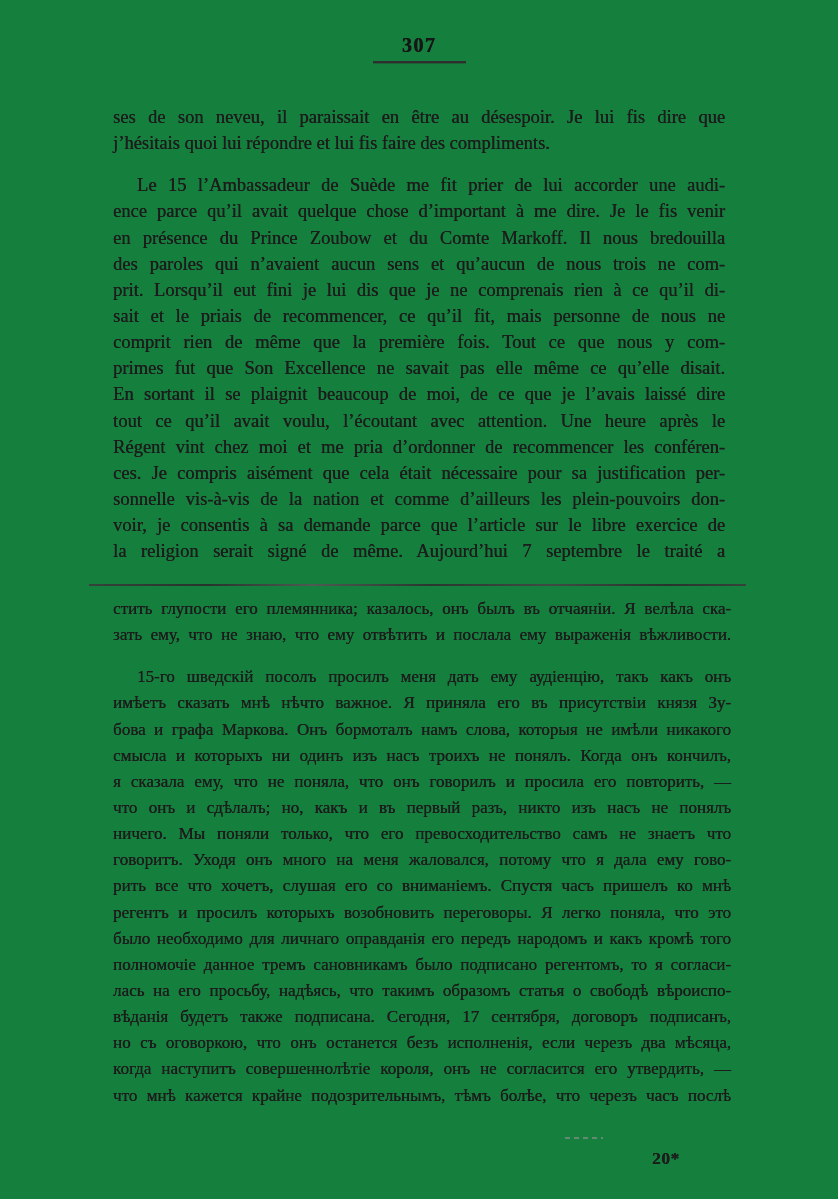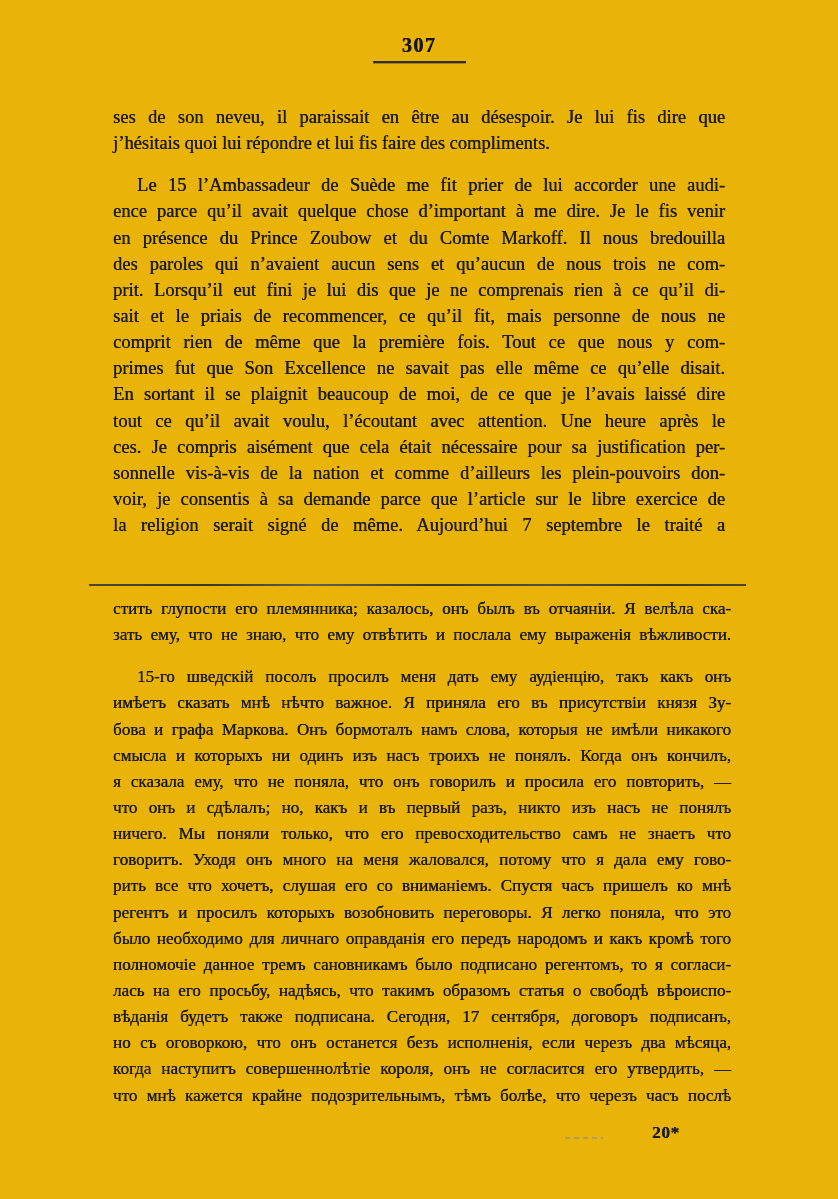--- a/index.html
+++ b/index.html
@@ -4,21 +4,21 @@
 <style>
   html, body {
     margin: 0;
     padding: 0;
     background: #ffffff;
   }
   .page {
     position: relative;
     width: 838px;
     height: 1199px;
-    background: #eab308;
+    background: #15803d;
     font-family: "Liberation Serif", "DejaVu Serif", serif;
     color: #1c1c1c;
     overflow: hidden;
   }
   
   .header {
     position: absolute;
     top: 34px;
     left: 0;
     width: 100%;
@@ -73,21 +73,21 @@
     width: 657px;
     height: 2px;
     background: linear-gradient(90deg,
       #3a3a3a 0%, #2a2a2a 18%, #555 34%, #2d2d2d 52%,
       #444 70%, #2a2a2a 88%, #3a3a3a 100%);
     opacity: 0.9;
   }
   
   .footer-mark {
     position: absolute;
-    top: 1122px;
+    top: 1148px;
     left: 652px;
     font-size: 17.5px;
     font-weight: bold;
     letter-spacing: 0.5px;
     text-shadow: 0.3px 0 0 currentColor;
   }
   .ink-smudge {
     position: absolute;
     top: 1137px;
     left: 565px;
@@ -117,20 +117,21 @@
         <div class="line indent">Le 15 l’Ambassadeur de Suède me fit prier de lui accorder une audi-</div>
         <div class="line">ence parce qu’il avait quelque chose d’important à me dire. Je le fis venir</div>
         <div class="line">en présence du Prince Zoubow et du Comte Markoff. Il nous bredouilla</div>
         <div class="line">des paroles qui n’avaient aucun sens et qu’aucun de nous trois ne com-</div>
         <div class="line">prit. Lorsqu’il eut fini je lui dis que je ne comprenais rien à ce qu’il di-</div>
         <div class="line">sait et le priais de recommencer, ce qu’il fit, mais personne de nous ne</div>
         <div class="line">comprit rien de même que la première fois. Tout ce que nous y com-</div>
         <div class="line">primes fut que Son Excellence ne savait pas elle même ce qu’elle disait.</div>
         <div class="line">En sortant il se plaignit beaucoup de moi, de ce que je l’avais laissé dire</div>
         <div class="line">tout ce qu’il avait voulu, l’écoutant avec attention. Une heure après le</div>
+        <div class="line">Régent vint chez moi et me pria d’ordonner de recommencer les conféren-</div>
         <div class="line">ces. Je compris aisément que cela était nécessaire pour sa justification per-</div>
         <div class="line">sonnelle vis-à-vis de la nation et comme d’ailleurs les plein-pouvoirs don-</div>
         <div class="line">voir, je consentis à sa demande parce que l’article sur le libre exercice de</div>
         <div class="line">la religion serait signé de même. Aujourd’hui 7 septembre le traité a</div>
       </div>
     </div>
 
   <div class="section-divider"></div>
 
   <div class="text-block russian-block">

